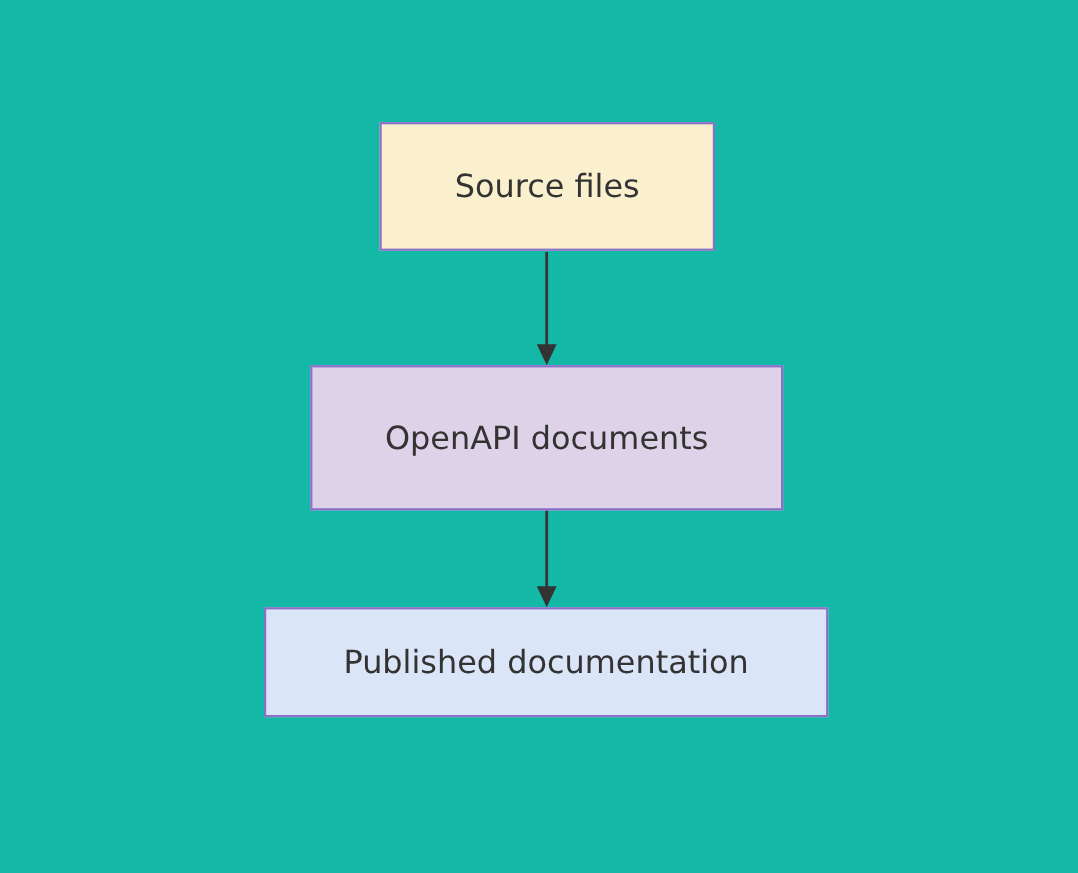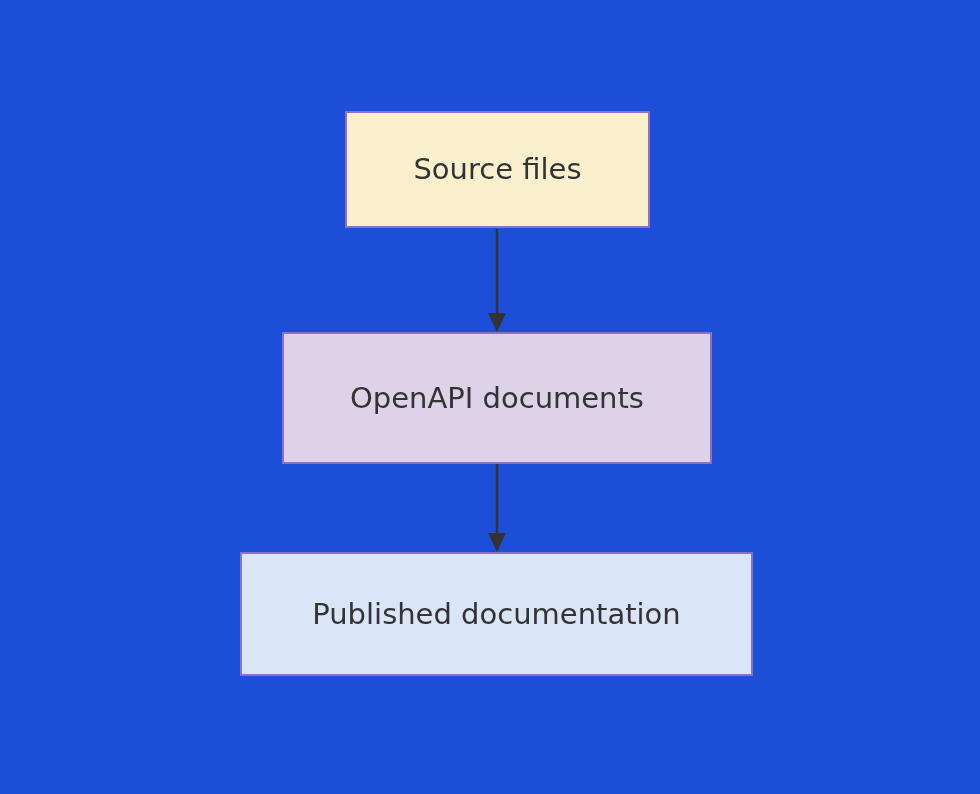--- a/index.html
+++ b/index.html
@@ -34,27 +34,27 @@
   }
   .node-label {
     font-size: 29px;
     line-height: 1.2;
     color: #333333;
     white-space: nowrap;
   }
   
   .node-0 { left: 345px; top: 111px; width: 305px; height: 117px; }
   .node-1 { left: 282px; top: 332px; width: 430px; height: 132px; }
-  .node-2 { left: 240px; top: 552px; width: 513px; height: 124px; }
+  .node-2 { left: 240px; top: 552px; width: 513px; height: 100px; }
   .edge-line { stroke-width: 2.5px; }
 </style>
 </head>
 <body>
 
-<div class="canvas" style="background: #1d4ed8;">
+<div class="canvas" style="background: #14b8a6;">
 
   <svg class="edges" viewBox="0 0 980 794" xmlns="http://www.w3.org/2000/svg">
     <g>
       <line class="edge-line" x1="497" y1="229" x2="497" y2="315" stroke="#333333"></line>
       <polygon class="edge-head" points="488,313 506,313 497,332" fill="#333333"></polygon>
     </g>
     <g>
       <line class="edge-line" x1="497" y1="448" x2="497" y2="534" stroke="#333333"></line>
       <polygon class="edge-head" points="488,533 506,533 497,552" fill="#333333"></polygon>
     </g>

